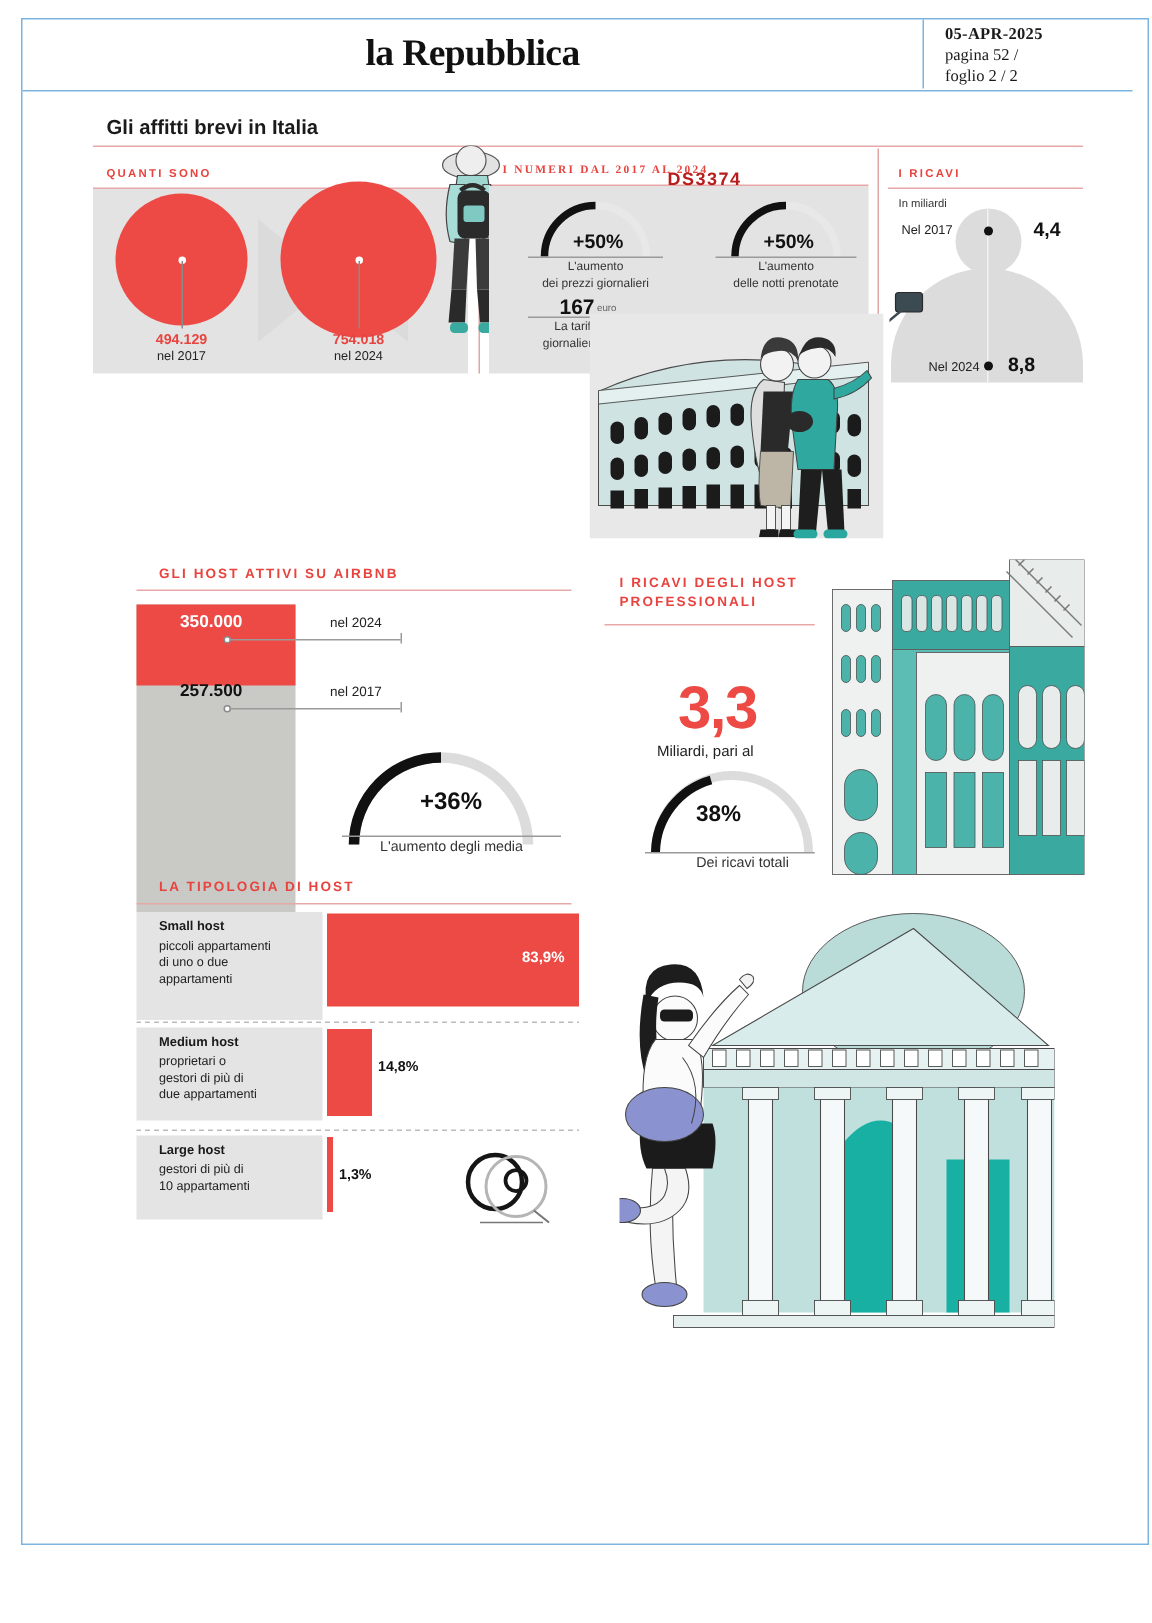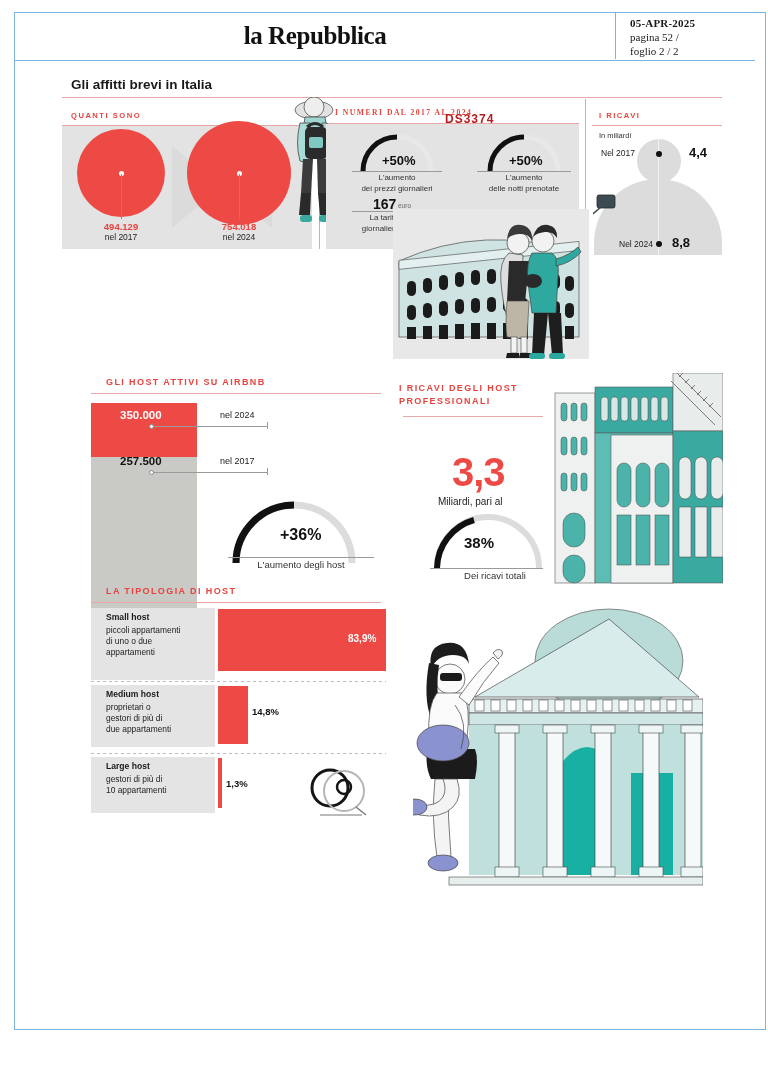--- a/index.html
+++ b/index.html
@@ -322,21 +322,21 @@
   <div class="lead-cap" style="left:205px; top:443px;">nel 2017</div>
 
   <div class="gauge" style="left:213px; top:486px;">
     <svg width="132" height="68" viewBox="0 0 132 68">
       <path d="M8 64 A58 58 0 0 1 124 64" fill="none" stroke="#dcdcdc" stroke-width="7"></path>
       <path d="M8 64 A58 58 0 0 1 66 6" fill="none" stroke="#111" stroke-width="7"></path>
     </svg>
   </div>
   <div class="g-val" style="left:265px; top:513px; font-size:16px;">+36%</div>
   <div class="g-rule" style="left:213px; top:544px; width:146px;"></div>
-  <div class="g-cap" style="left:210px; top:547px; width:152px; font-size:9.5px;">L'aumento degli host</div>
+  <div class="g-cap" style="left:210px; top:547px; width:152px; font-size:9.5px;">L'aumento degli media</div>
 
   <div class="panel-head" style="left:91px; top:572px;">LA TIPOLOGIA DI HOST</div>
   <div class="rule-sm" style="left:76px; top:589px; width:290px;"></div>
 
   <div class="typo-label" style="left:76px; top:595px; width:124px; height:72px;"></div>
   <div class="typo-t" style="left:91px; top:599px;">Small host</div>
   <div class="typo-d" style="left:91px; top:612px; width:105px;">
     <span>piccoli appartamenti</span><br>
     <span>di uno o due</span><br>
     <span>appartamenti</span>
@@ -366,21 +366,21 @@
   <div class="typo-pct-out" style="left:211px; top:765px;">1,3%</div>
 
   <svg style="position:absolute; left:285px; top:750px;" width="78" height="60">
     <circle cx="30" cy="25" r="18" fill="none" stroke="#151515" stroke-width="3"></circle>
     <circle cx="44" cy="28" r="20" fill="none" stroke="#b5b5b5" stroke-width="2"></circle>
     <circle cx="44" cy="24" r="7" fill="none" stroke="#151515" stroke-width="2.5"></circle>
     <line x1="20" y1="52" x2="62" y2="52" stroke="#777" stroke-width="1"></line>
     <path d="M56 44 l10 8" stroke="#777" stroke-width="1.4"></path>
   </svg>
 
-  <div class="panel-head" style="left:384px; top:369px;">
+  <div class="panel-head" style="left:398px; top:369px;">
     <span>I RICAVI DEGLI HOST</span><br>
     <span>PROFESSIONALI</span>
   </div>
   <div class="rule-sm" style="left:388px; top:403px; width:180px;"></div>
 
   <div class="big-red" style="left:437px; top:437px;">3,3</div>
   <div class="big-cap" style="left:423px; top:483px;">Miliardi, pari al</div>
 
   <div class="gauge" style="left:415px; top:497px;">
     <svg width="116" height="62" viewBox="0 0 116 62">

